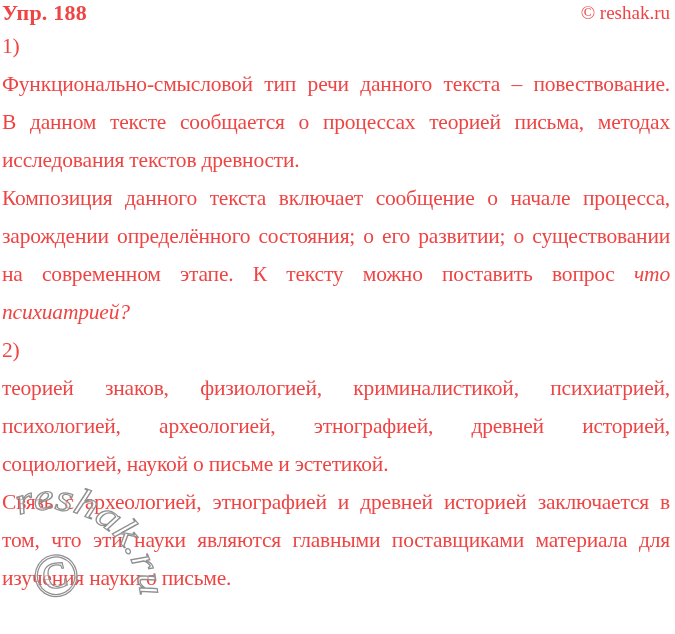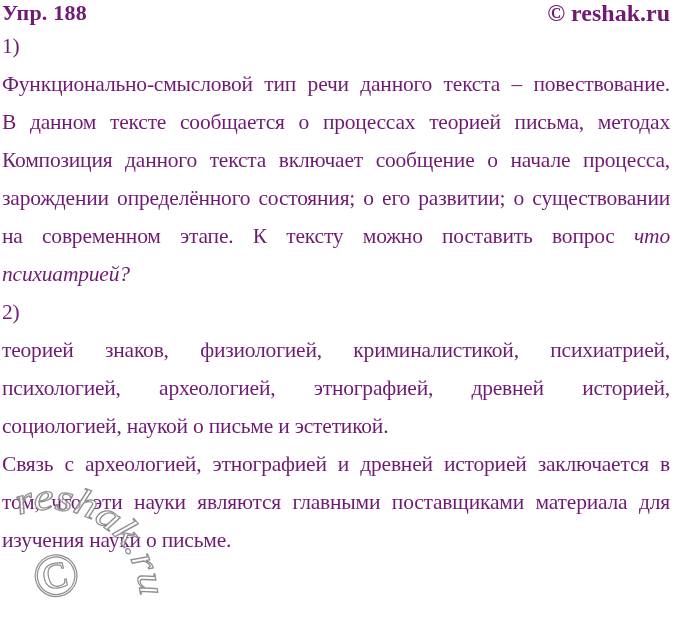--- a/index.html
+++ b/index.html
@@ -4,40 +4,39 @@
 <style>
   html, body { margin: 0; padding: 0; background: #ffffff; }
   .page {
     position: relative;
     width: 675px;
     height: 634px;
     box-sizing: border-box;
     padding: 0 5px 0 2px;
     background: #ffffff;
     font-family: "Liberation Serif", serif;
-    color: #701a75;
+    color: #ef4444;
     overflow: hidden;
   }
   .hdr {
     display: flex;
     justify-content: space-between;
     align-items: flex-start;
     height: 26px;
     padding-top: 1px;
   }
   .ex-title {
     font-weight: bold;
     font-size: 22px;
     line-height: 24px;
     letter-spacing: 0.2px;
   }
   .copyright {
-    font-size: 24px;
+    font-size: 19px;
     line-height: 24px;
-    font-weight: bold;
   }
   .body-lines { }
   .line {
     font-size: 21.5px;
     line-height: 38px;
     height: 38px;
     letter-spacing: -0.2px;
     overflow: hidden;
     white-space: normal;
   }
@@ -67,20 +66,21 @@
 
   <div class="hdr">
     <div class="ex-title">Упр. 188</div>
     <div class="copyright">© reshak.ru</div>
   </div>
 
   <div class="body-lines" id="body-lines">
       <div class="line left"><span>1)</span></div>
       <div class="line justify"><span>Функционально-смысловой тип речи данного текста – повествование.</span></div>
       <div class="line justify"><span>В данном тексте сообщается о процессах теорией письма, методах</span></div>
+      <div class="line left"><span>исследования текстов древности.</span></div>
       <div class="line justify"><span>Композиция данного текста включает сообщение о начале процесса,</span></div>
       <div class="line justify"><span>зарождении определённого состояния; о его развитии; о существовании</span></div>
       <div class="line justify"><span>на современном этапе. К тексту можно поставить вопрос </span><span class="italic">что</span></div>
       <div class="line left"><span class="italic">психиатрией?</span></div>
       <div class="line left"><span>2)</span></div>
       <div class="line justify"><span>теорией знаков, физиологией, криминалистикой, психиатрией,</span></div>
       <div class="line justify"><span>психологией, археологией, этнографией, древней историей,</span></div>
       <div class="line left"><span>социологией, наукой о письме и эстетикой.</span></div>
       <div class="line justify"><span>Связь с археологией, этнографией и древней историей заключается в</span></div>
       <div class="line justify"><span>том, что эти науки являются главными поставщиками материала для</span></div>

